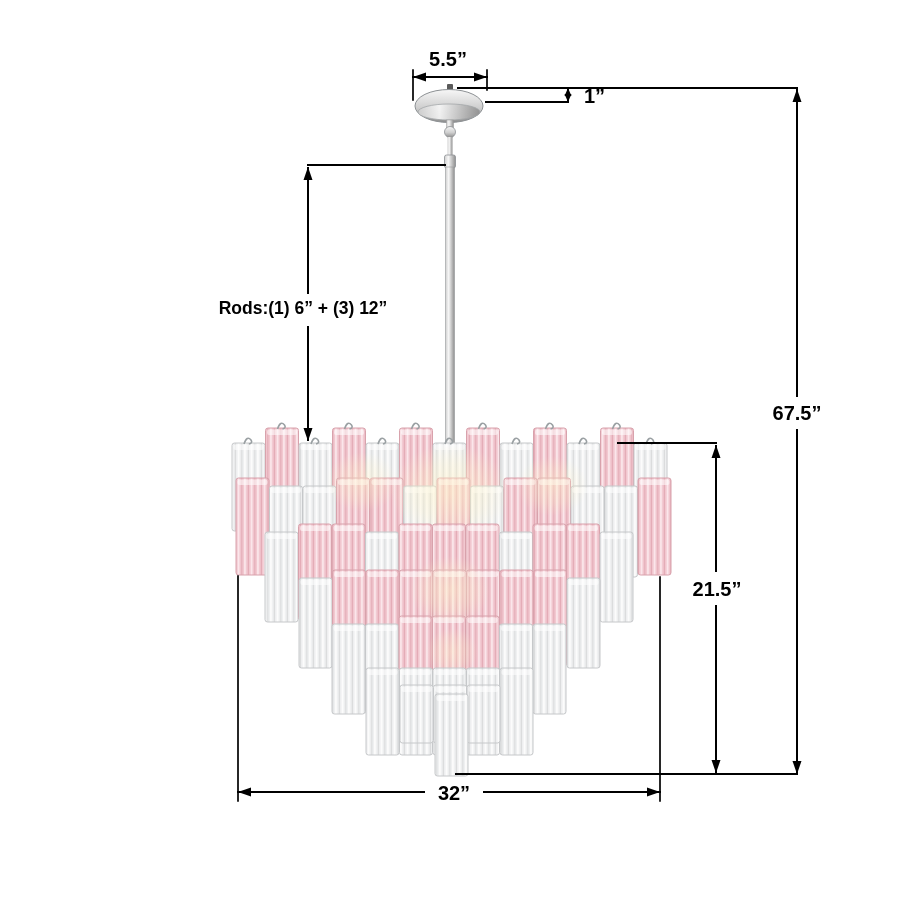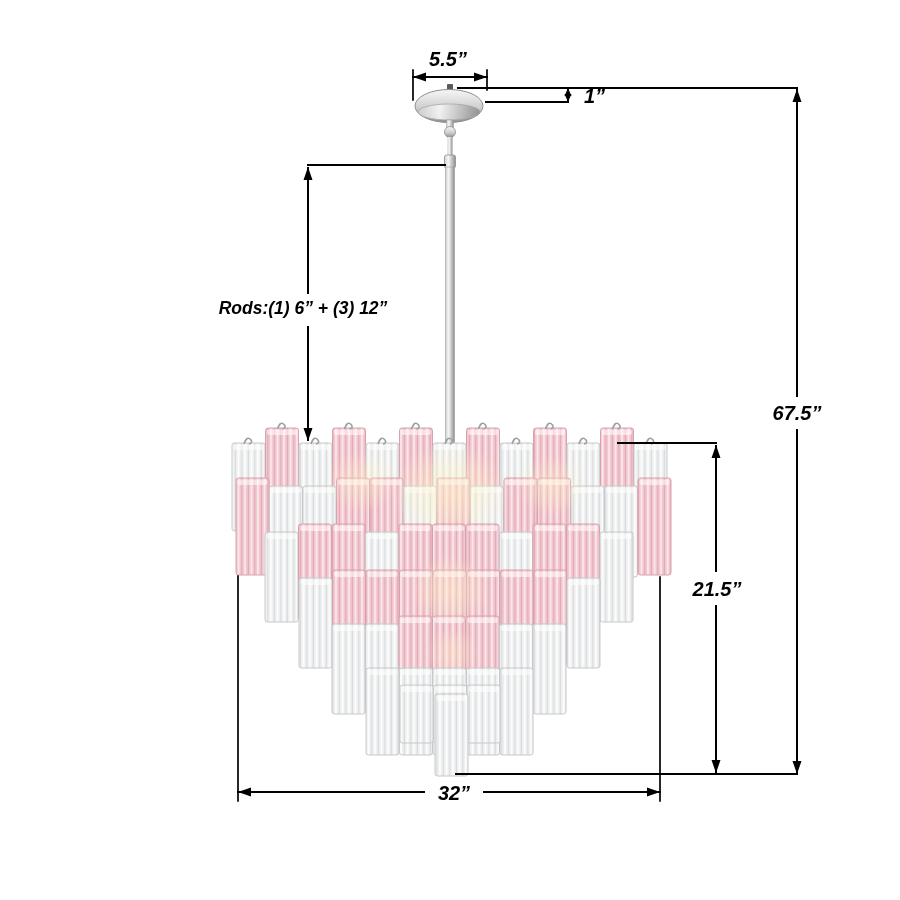--- a/index.html
+++ b/index.html
@@ -1,17 +1,17 @@
 <!DOCTYPE html>
 <html><head>
 <meta charset="utf-8">
 <style>
   html,body{margin:0;padding:0;background:#ffffff;}
   .canvas{position:relative;width:900px;height:900px;background:#ffffff;overflow:hidden;
-          font-family:"Liberation Sans",sans-serif;font-style:italic;}
+          font-family:"Liberation Sans",sans-serif;}
   svg{display:block;}
   .dim{fill:none;stroke-width:2;stroke-linecap:square;}
   .t15{stroke-width:1.7;}
   .dimf{stroke:none;}
   .dimtext{font-family:"Liberation Sans",sans-serif;font-weight:bold;font-size:20px;}
   .rodstext{font-family:"Liberation Sans",sans-serif;font-weight:bold;font-size:17.5px;}
 </style>
 </head>
 <body>
 

